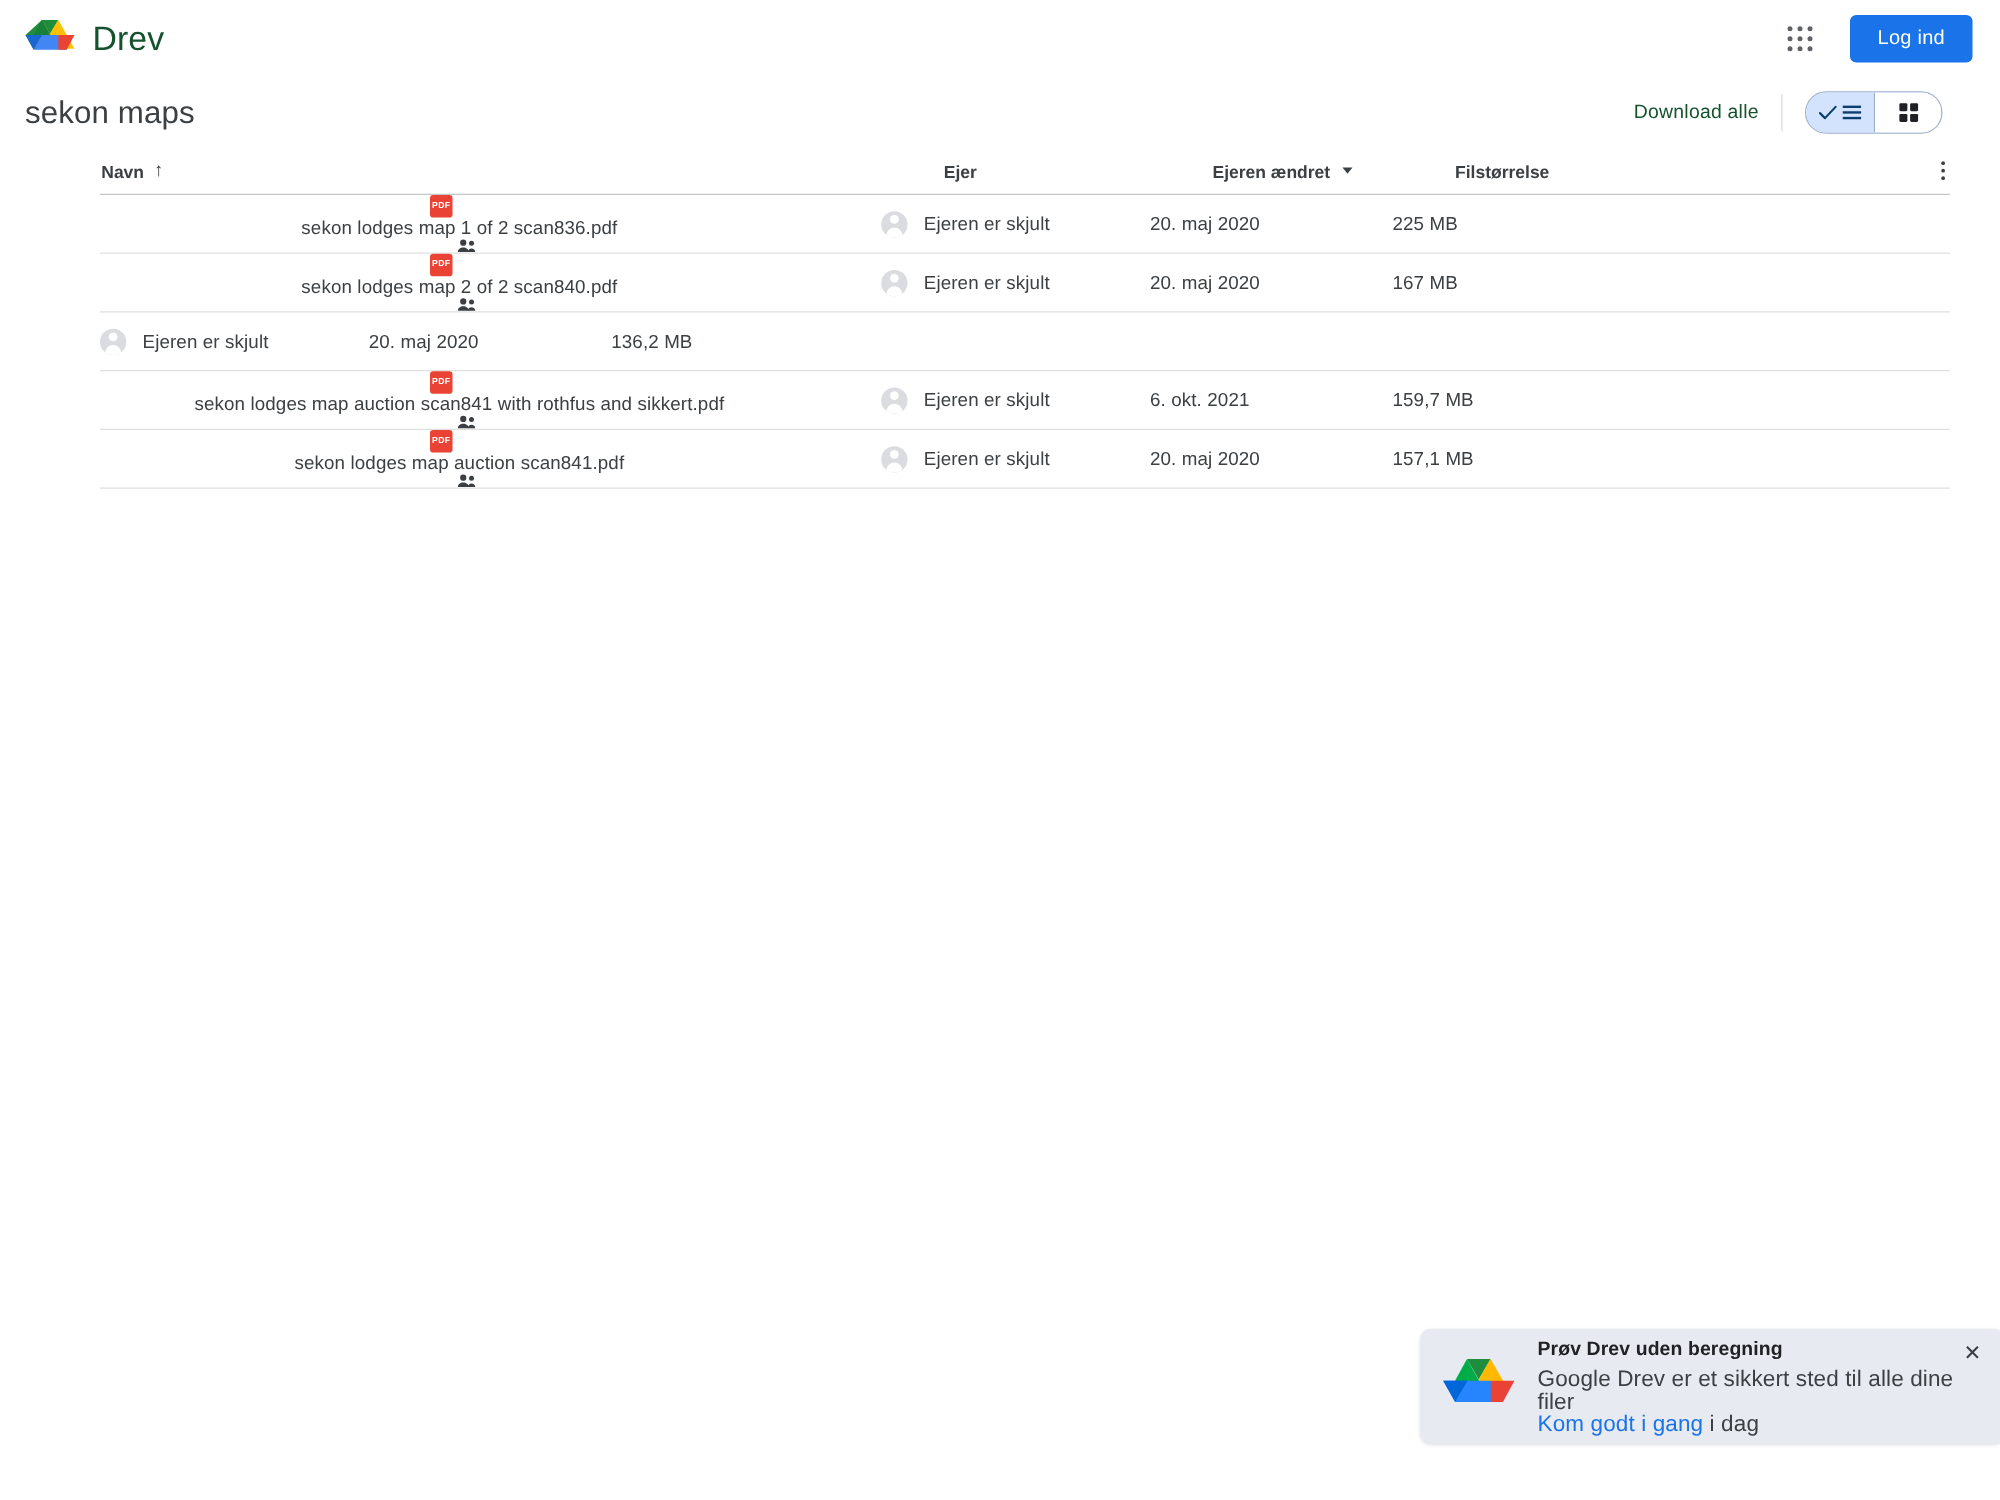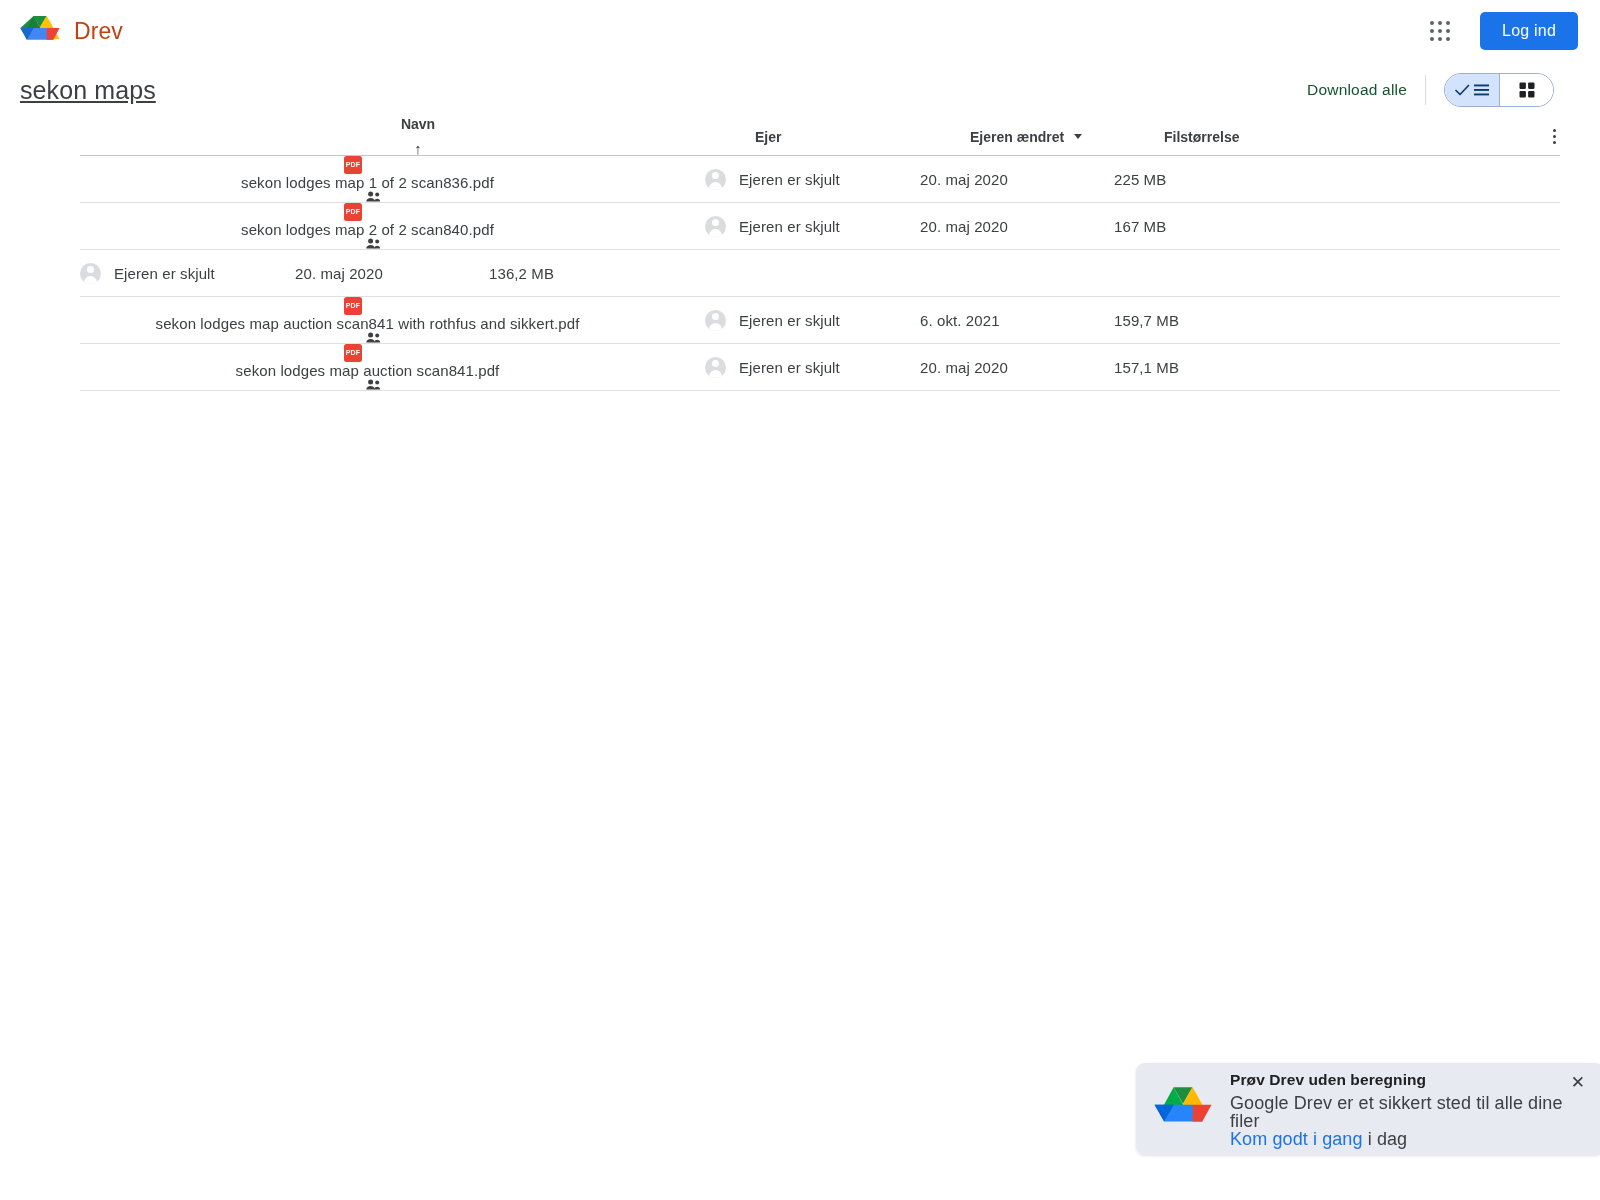--- a/index.html
+++ b/index.html
@@ -16,22 +16,22 @@
   .topbar {
     height: 62px;
     display: flex;
     align-items: center;
     padding: 0 22px 0 20px;
     position: relative;
   }
   .brand { display: flex; align-items: center; gap: 14px; }
   .drive-logo { width: 40px; height: 38px; display: block; }
   .brand-name {
-    font-size: 23px;
-    color: #c2410c;
+    font-size: 27px;
+    color: #14532d;
     letter-spacing: .1px;
   }
   .topbar-right {
     margin-left: auto;
     display: flex;
     align-items: center;
     gap: 20px;
   }
   .apps-grid {
     width: 40px; height: 40px;
@@ -66,21 +66,20 @@
     display: flex;
     align-items: center;
     padding: 14px 46px 14px 20px;
     height: 56px;
   }
   .folder-title {
     font-size: 25px;
     color: #3c4043;
     font-weight: 400;
     letter-spacing: .1px;
-    text-decoration: underline;
   }
   .title-actions {
     margin-left: auto;
     display: flex;
     align-items: center;
     gap: 18px;
   }
   .download-all {
     color: #14532d;
     font-size: 15.5px;
@@ -115,21 +114,21 @@
     display: flex;
     align-items: center;
     height: 38px;
     border-bottom: 1px solid #c4c7c5;
     font-size: 14px;
     color: #3c4043;
     font-weight: bold;
     position: relative;
   }
   .th { display: flex; align-items: center; gap: 8px; }
-  .col-name { width: 675px; padding-left: 1px; flex-direction: column; }
+  .col-name { width: 675px; padding-left: 1px; }
   .col-owner { width: 215px; }
   .col-mod { width: 194px; }
   .col-size { flex: 1; }
   .sort-arrow { font-size: 15px; font-weight: normal; color: #3c4043; }
   .mod-caret {
     width: 0; height: 0;
     border-left: 4.5px solid transparent;
     border-right: 4.5px solid transparent;
     border-top: 5px solid #3c4043;
     margin-left: 2px;

